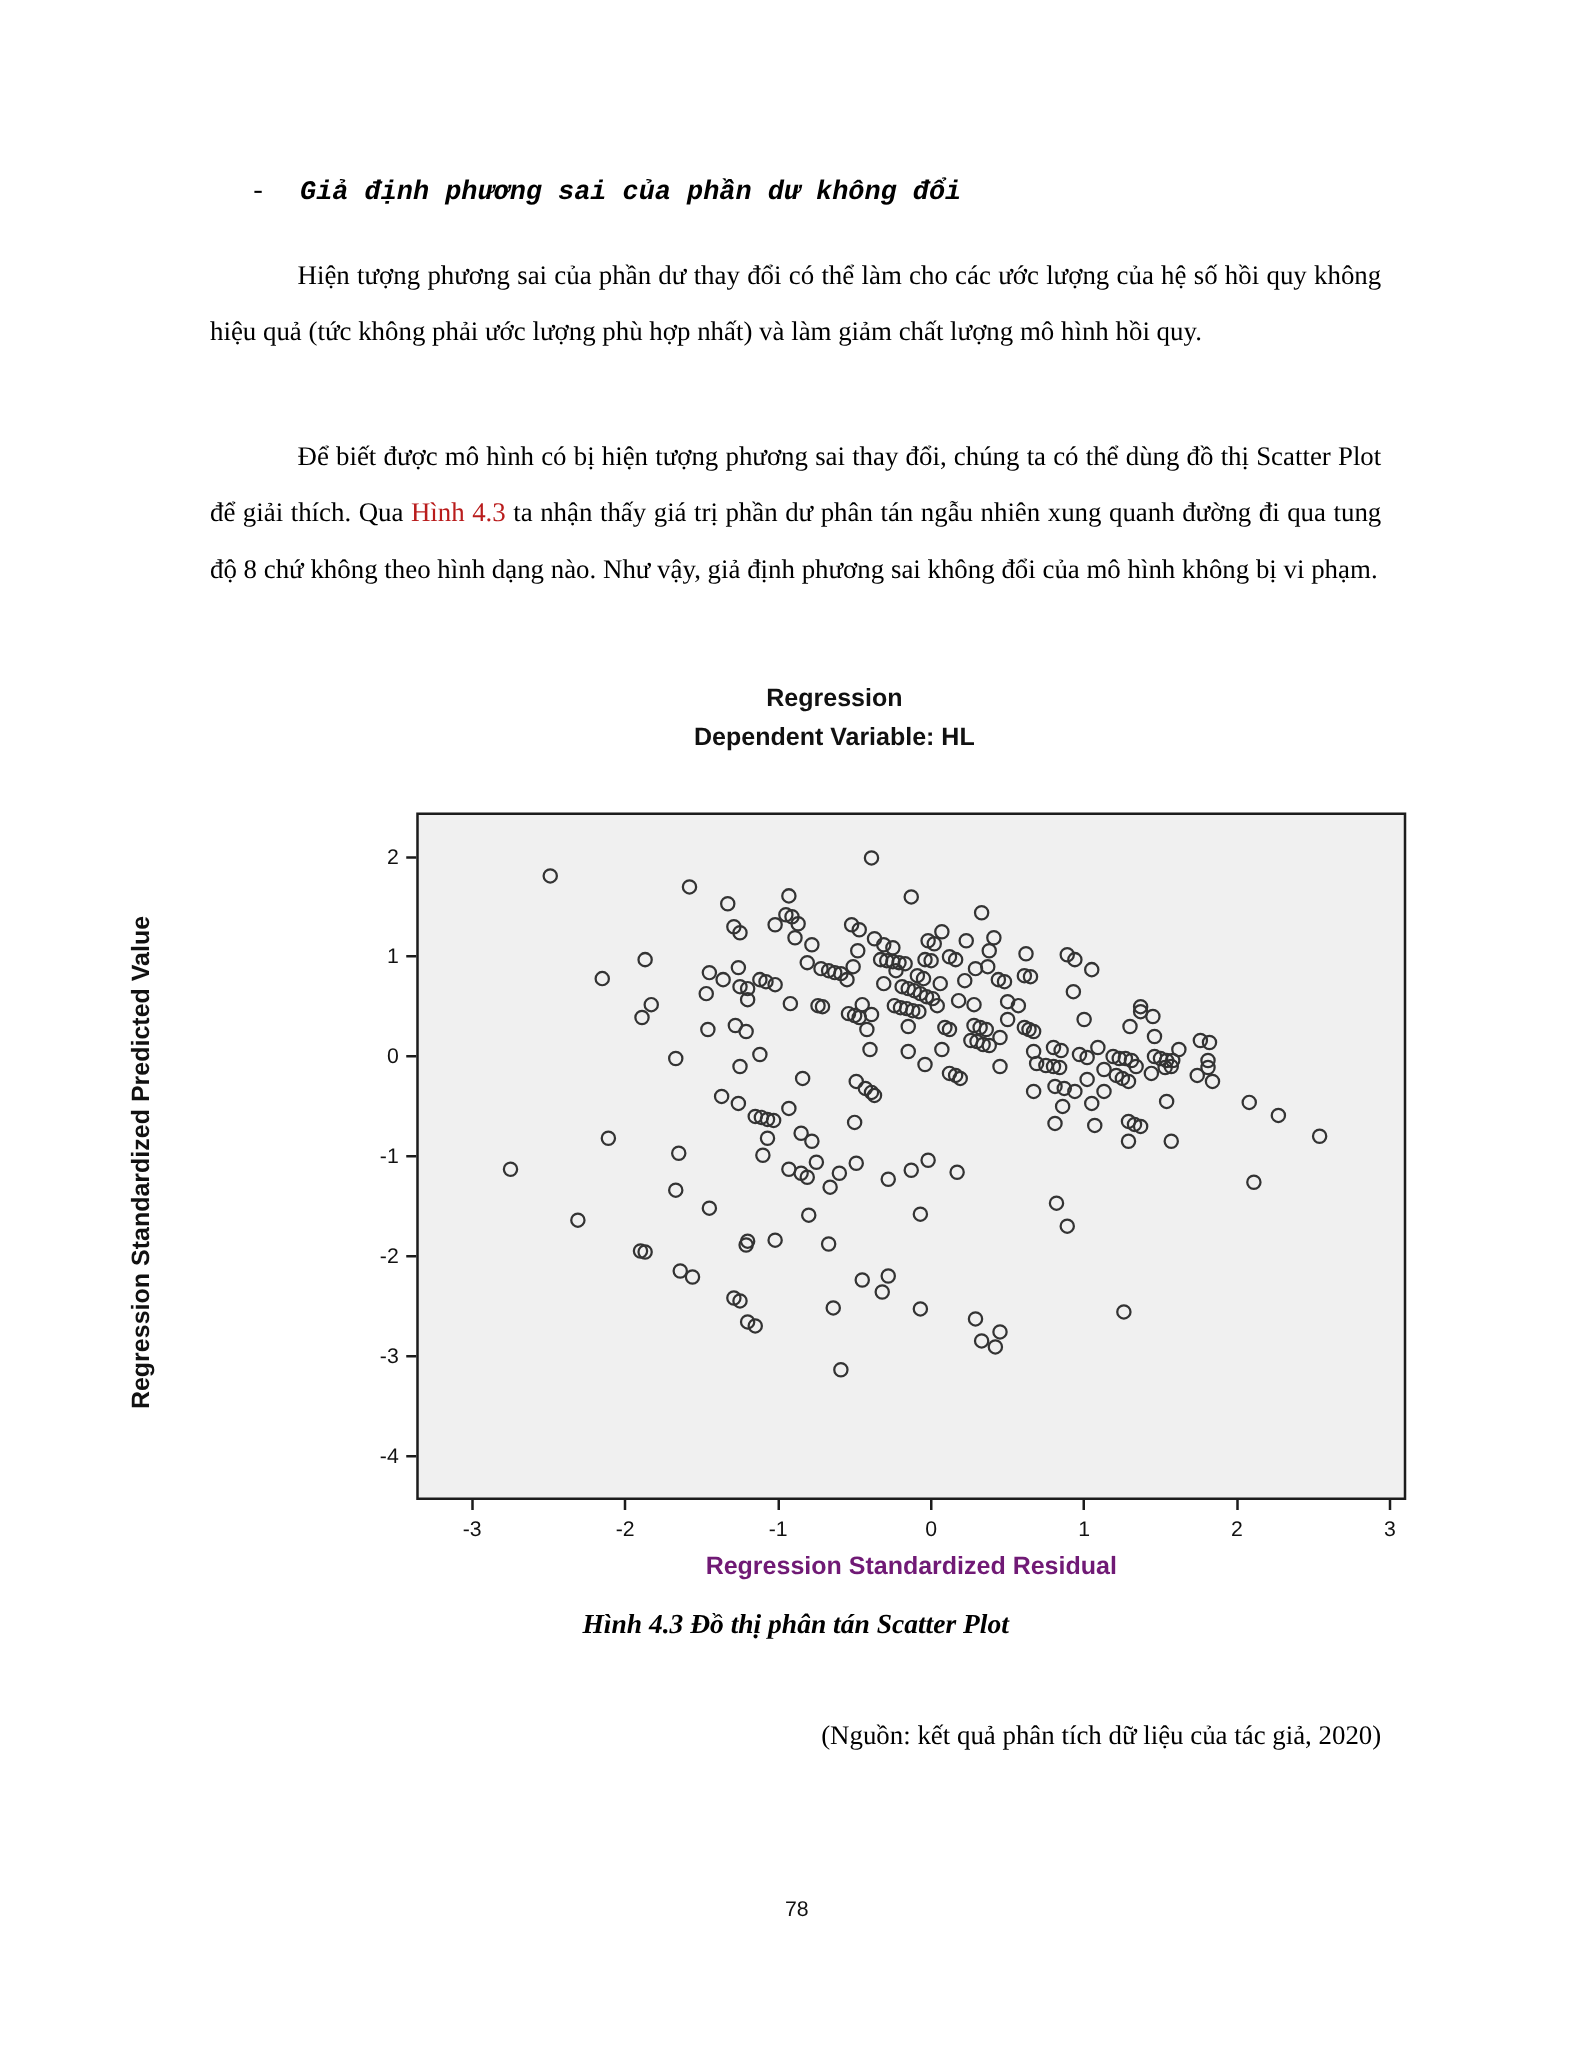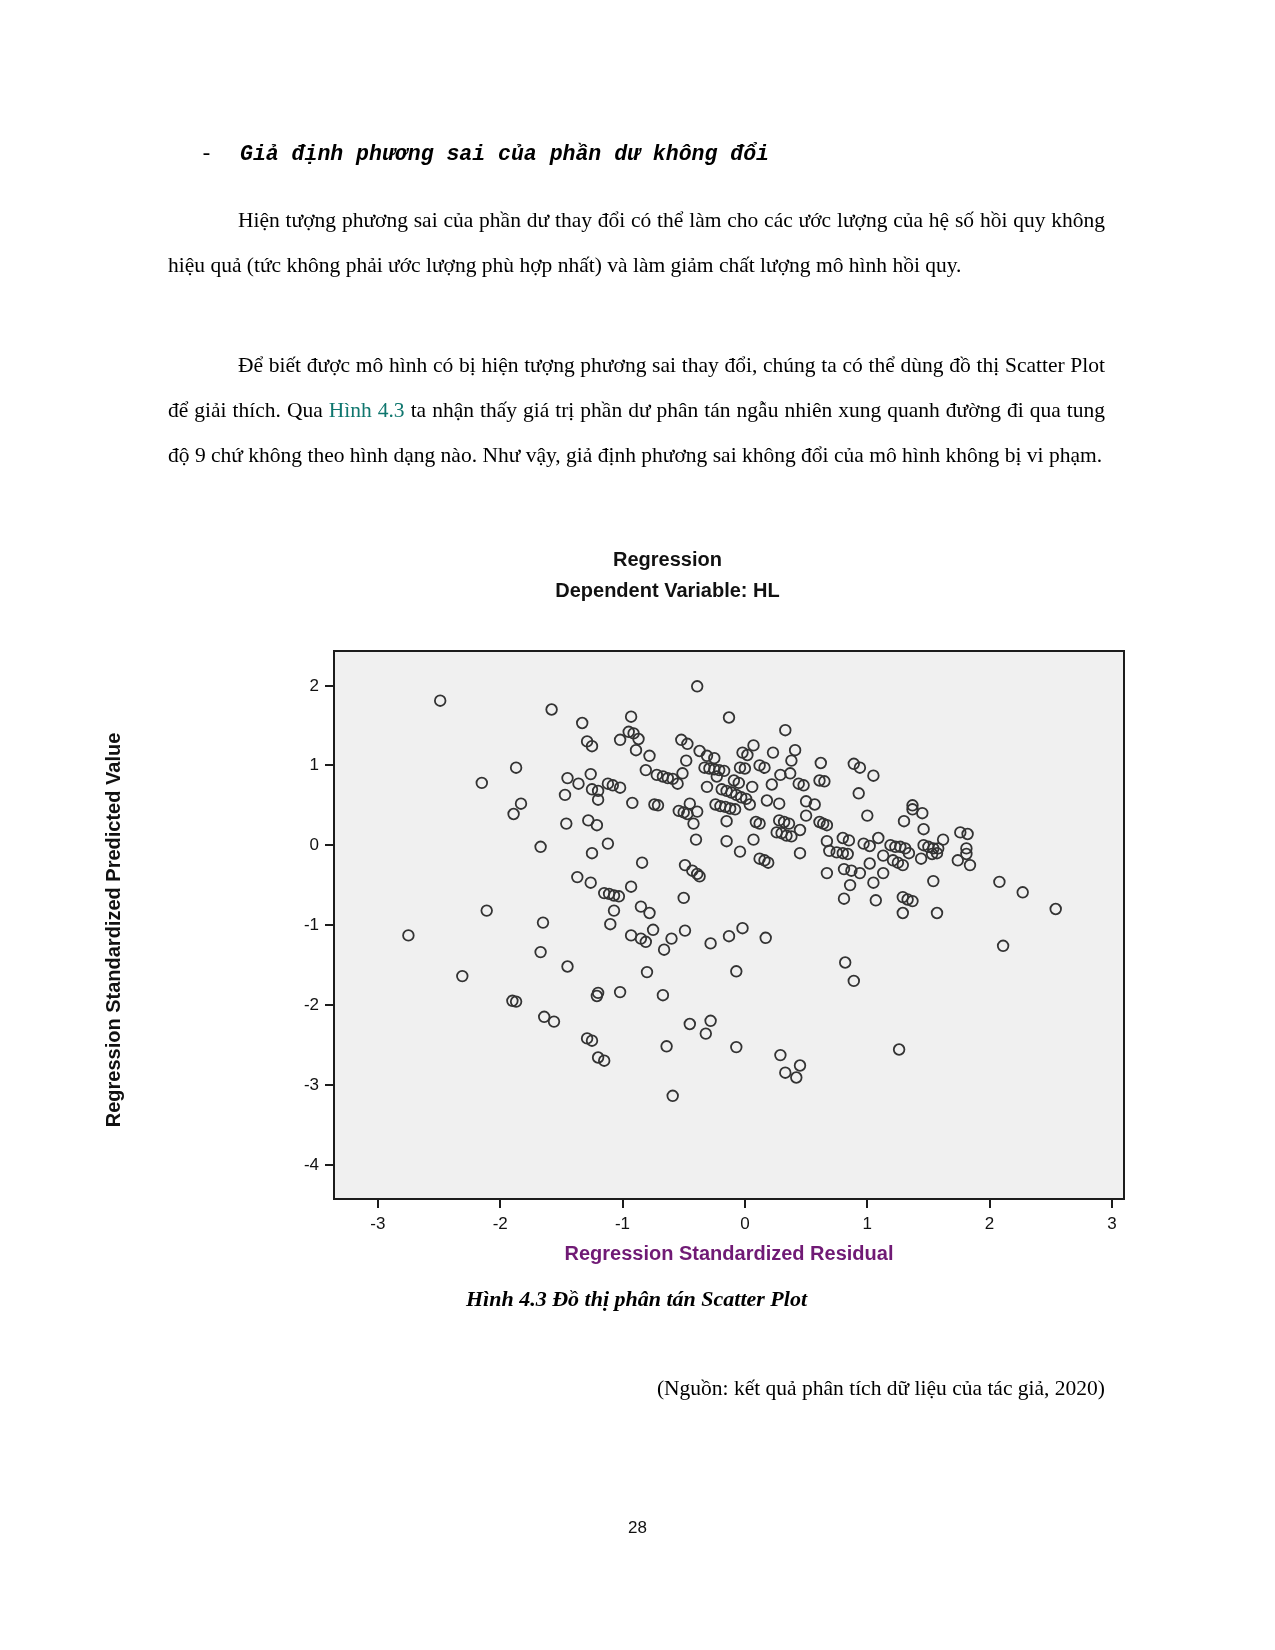--- a/index.html
+++ b/index.html
@@ -4,21 +4,21 @@
 <style>
   html,body{margin:0;padding:0;background:#fff;}
   .page{position:relative;width:1275px;height:1650px;background:#fff;overflow:hidden;
         font-family:"Liberation Serif",serif;color:#000;}
   .heading{position:absolute;left:200px;top:142px;font-size:21.5px;font-weight:bold;font-style:italic;font-family:Liberation Mono, monospace;}
   .heading .bullet{font-weight:normal;font-style:normal;display:inline-block;width:40px;}
   .para{position:absolute;left:168px;width:937px;font-size:21.5px;line-height:45px;
         text-align:justify;text-indent:70px;}
   .para-1{top:198px;}
   .para-2{top:343px;}
-  .red-link{color:#0f766e;}
+  .red-link{color:#b91c1c;}
   .fig-titles{position:absolute;left:210px;top:548px;width:915px;text-align:center;
         font-family:"Liberation Sans",sans-serif;font-weight:bold;color:#111;}
   .fig-title{font-size:20px;}
   .fig-subtitle{font-size:20px;margin-top:8px;}
   .plot-frame{position:absolute;left:333px;top:650px;width:792px;height:550px;
         background:#f0f0f0;border:2px solid #1c1c1c;box-sizing:border-box;}
   .plot-frame svg{position:absolute;left:0;top:0;overflow:visible;}
   .tickmark-x{position:absolute;width:2px;height:8px;background:#1c1c1c;top:548px;}
   .tickmark-y{position:absolute;width:8px;height:2px;background:#1c1c1c;left:-10px;}
   .ticklabel-x{position:absolute;top:562px;width:44px;margin-left:-22px;text-align:center;
@@ -41,21 +41,21 @@
 <body>
 
 <div class="page">
 
   <div class="heading">
     <span class="bullet">-</span><span>Giả định phương sai của phần dư không đổi</span>
   </div>
 
   <div class="para para-1">Hiện tượng phương sai của phần dư thay đổi có thể làm cho các ước lượng của hệ số hồi quy không hiệu quả (tức không phải ước lượng phù hợp nhất) và làm giảm chất lượng mô hình hồi quy.</div>
 
-  <div class="para para-2"><span>Để biết được mô hình có bị hiện tượng phương sai thay đổi, chúng ta có thể dùng đồ thị Scatter Plot để giải thích. Qua </span><span class="red-link">Hình 4.3</span><span> ta nhận thấy giá trị phần dư phân tán ngẫu nhiên xung quanh đường đi qua tung độ 9 chứ không theo hình dạng nào. Như vậy, giả định phương sai không đổi của mô hình không bị vi phạm.</span></div>
+  <div class="para para-2"><span>Để biết được mô hình có bị hiện tượng phương sai thay đổi, chúng ta có thể dùng đồ thị Scatter Plot để giải thích. Qua </span><span class="red-link">Hình 4.3</span><span> ta nhận thấy giá trị phần dư phân tán ngẫu nhiên xung quanh đường đi qua tung độ 8 chứ không theo hình dạng nào. Như vậy, giả định phương sai không đổi của mô hình không bị vi phạm.</span></div>
 
   <div class="fig-titles">
     <div class="fig-title">Regression</div>
     <div class="fig-subtitle">Dependent Variable: HL</div>
   </div>
 
   <div class="axis-label-y">Regression Standardized Predicted Value</div>
 
   <div class="plot-frame" id="plot-frame">
     <svg id="scatter-svg" width="788" height="546" viewBox="0 0 788 546">
@@ -337,15 +337,15 @@
       <div class="tickmark-y" style="top: 511.5px;"></div>
       <div class="ticklabel-y" style="top: 512.5px;">-4</div>
     </div>
 
   <div class="axis-label-x">Regression Standardized Residual</div>
 
   <div class="caption">Hình 4.3 Đồ thị phân tán Scatter Plot</div>
 
   <div class="source-line">(Nguồn: kết quả phân tích dữ liệu của tác giả, 2020)</div>
 
-  <div class="page-number">28</div>
+  <div class="page-number">78</div>
 
 </div>
 
 </body></html>

